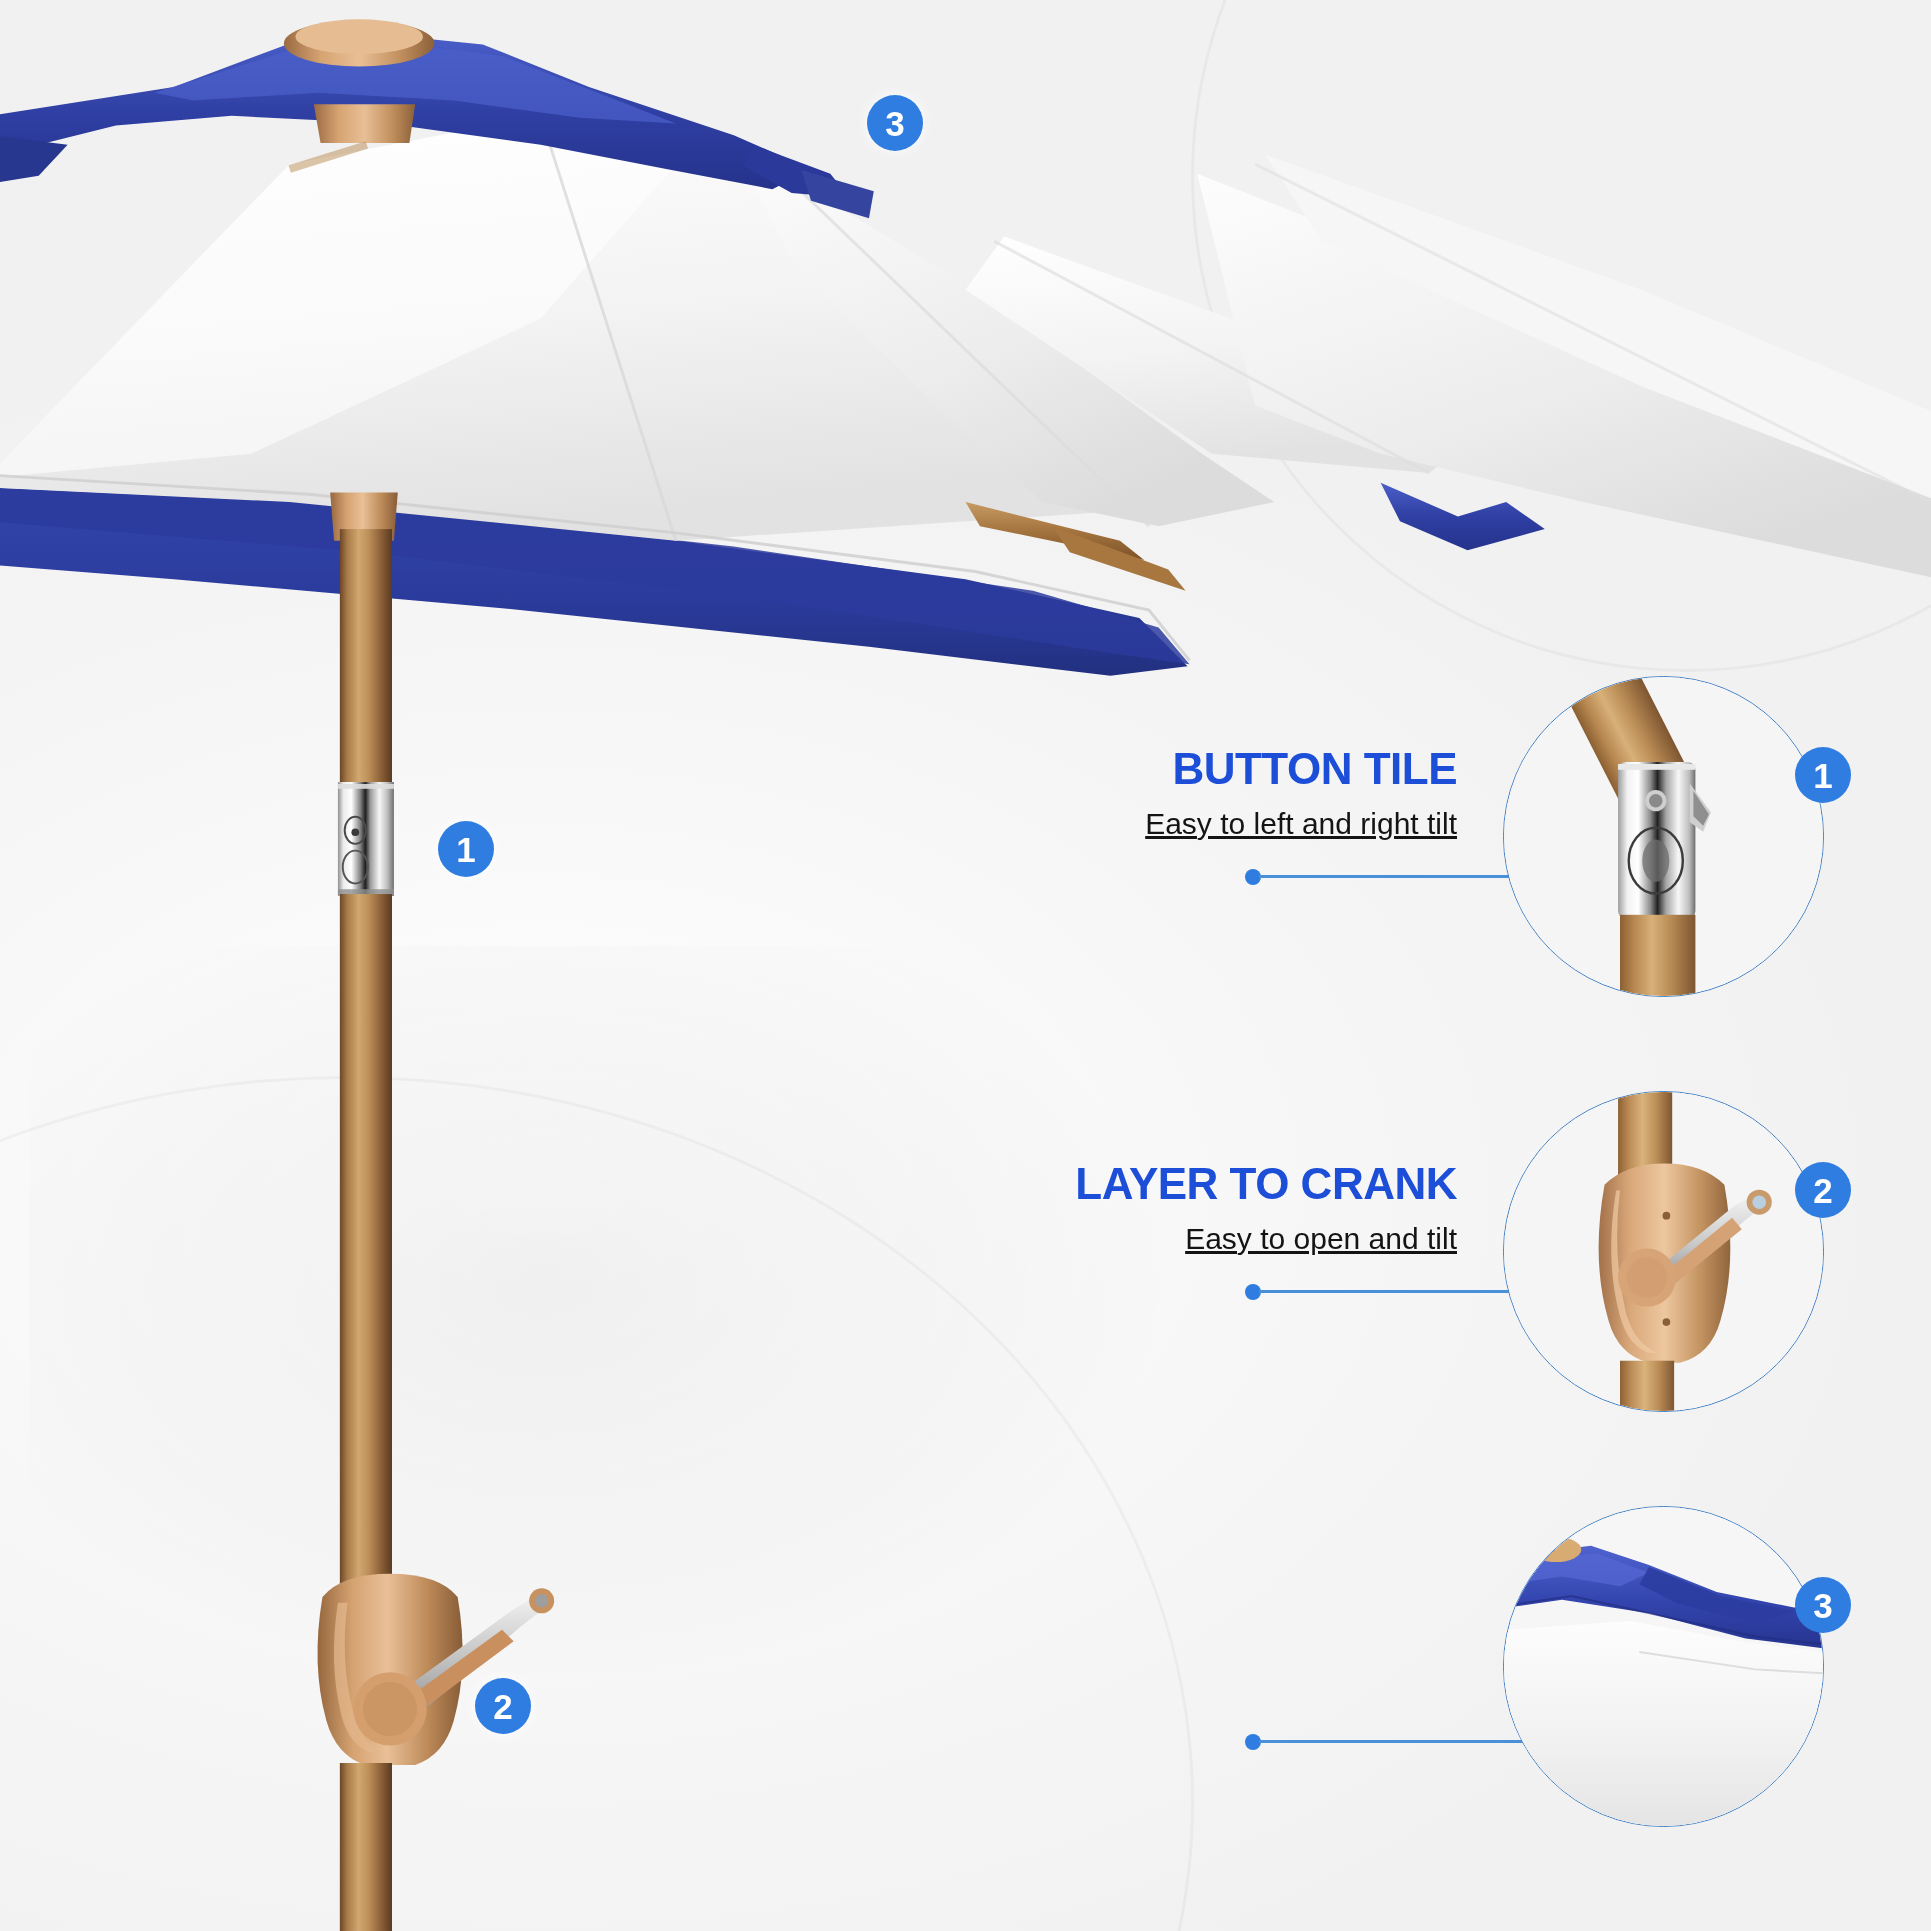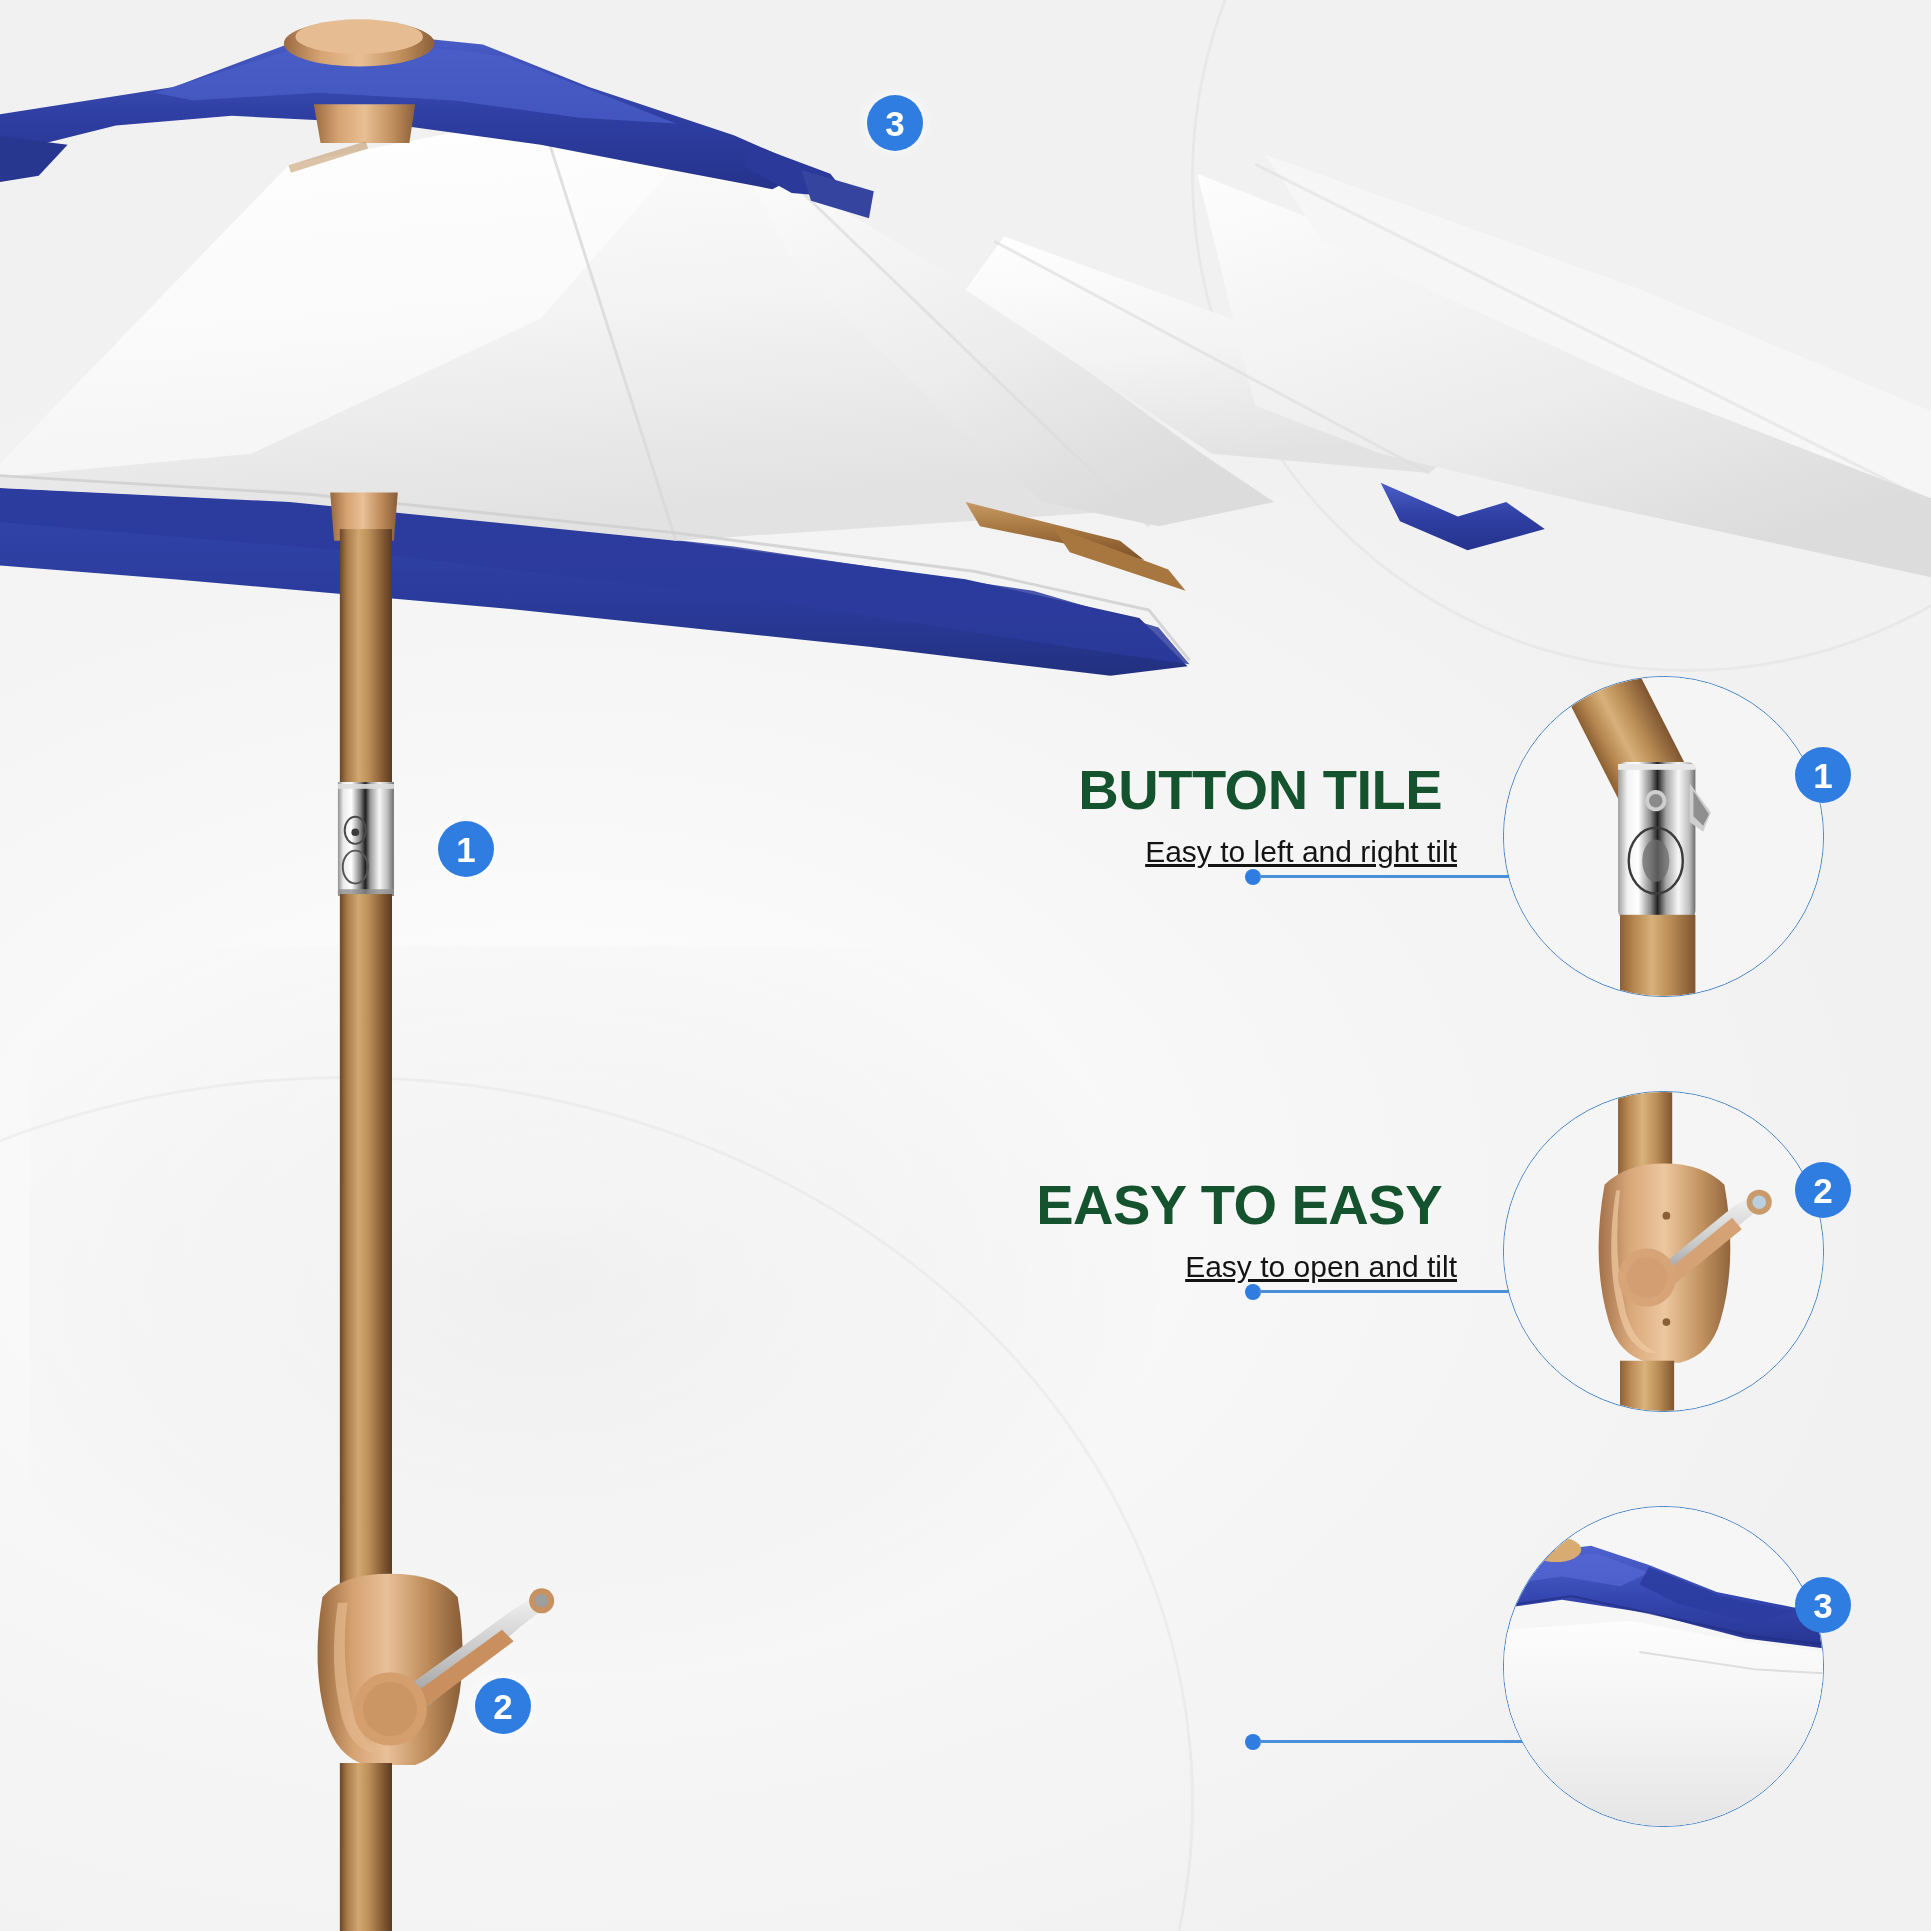--- a/index.html
+++ b/index.html
@@ -69,23 +69,23 @@
     height: 415px;
   }
   .feature .ftext {
     position: absolute;
     right: 454px;
     top: 71px;
     text-align: right;
     width: 618px;
   }
   .feature h2 {
-    margin: 15px;
-    color: #14532d;
-    font-size: 56px;
+    margin: 0;
+    color: #1d4ed8;
+    font-size: 44px;
     font-weight: bold;
     letter-spacing: -0.5px;
     line-height: 1.0;
     white-space: nowrap;
   }
   .feature p {
     margin: 13.5px 0 0 0;
     color: #141414;
     font-size: 30px;
     font-weight: 400;
@@ -378,21 +378,21 @@
           <rect x="120" y="246" width="78" height="100" fill="url(#c1wood)"></rect>
         </svg>
       </div>
       <div class="badge badge-circ">
         <span>1</span>
       </div>
     </div>
 
     <div class="feature">
       <div class="ftext">
-        <h2>EASY TO EASY</h2>
+        <h2>LAYER TO CRANK</h2>
         <p>Easy to open and tilt</p>
       </div>
       <div class="connector">
         <div class="dot"></div>
         <div class="bar"></div>
       </div>
 
       <div class="circ">
         <svg viewBox="0 0 330 330" width="319" height="319">
           <defs>

